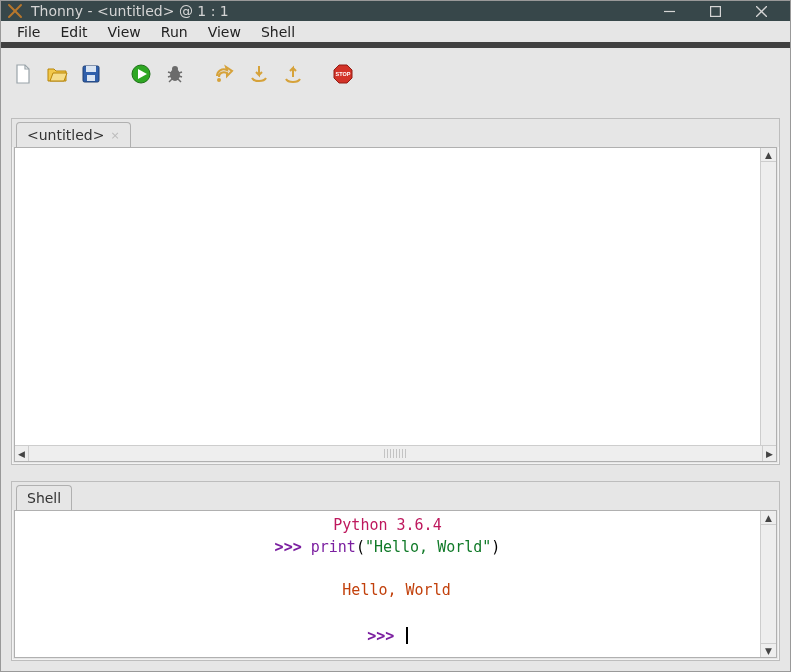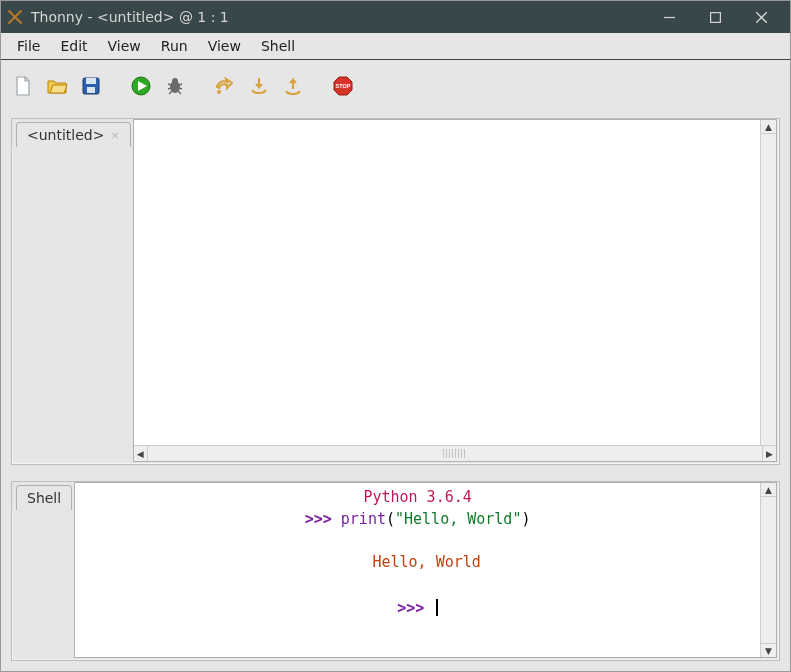--- a/index.html
+++ b/index.html
@@ -10,41 +10,41 @@
     font-size: 13px;
     background: #e6e6e6;
     width: 791px;
     height: 672px;
     overflow: hidden;
     position: relative;
     border: 1px solid #999;
   }
   
   .titlebar {
-    height: 32px;
+    height: 20px;
     background: #37474a;
     color: #d5d5d5;
     display: flex;
     align-items: center;
     padding: 0 6px 0 6px;
     font-size: 14px;
   }
   .titlebar .ticon { width:16px; height:16px; margin-right:8px; }
   .titlebar .title { flex: 0 0 auto; }
   .titlebar .spacer { flex: 1 1 auto; }
   .winbtn {
     width: 46px; height: 32px; display:flex; align-items:center; justify-content:center;
     color:#d5d5d5;
   }
   .winbtn svg { width:11px; height:11px; }
   
   .menubar {
     height: 27px;
     background: #e6e6e6;
-    border-bottom: 1px solid #404040;
+    border-bottom: 6px solid #404040;
     display: flex;
     align-items: center;
     padding: 0 6px;
     font-size: 14px;
     color: #222;
   }
   .menuitem { padding: 4px 10px; }
   
   .toolbar {
     height: 52px;
@@ -63,21 +63,21 @@
   .tbtn svg { width:22px; height:22px; }
   
   .work {
     position: absolute; left:0; right:0; top:111px; bottom:0;
     padding: 6px 10px 10px 10px;
     display:flex; flex-direction:column; gap:16px;
   }
   .pane {
     border: 1px solid #bdbdbd;
     background:#e6e6e6;
-    display:flex; flex-direction:row;
+    display:flex; flex-direction:column;
     box-shadow: inset 0 0 0 1px #f3f3f3;
   }
   .pane.editor { flex: 1 1 55%; }
   .pane.shellpane { flex: 0 0 180px; text-align: center; }
   .tabstrip {
     display:flex; align-items:flex-end; height:28px;
     padding: 0 0 0 4px;
     background:#e6e6e6;
   }
   .tab {

